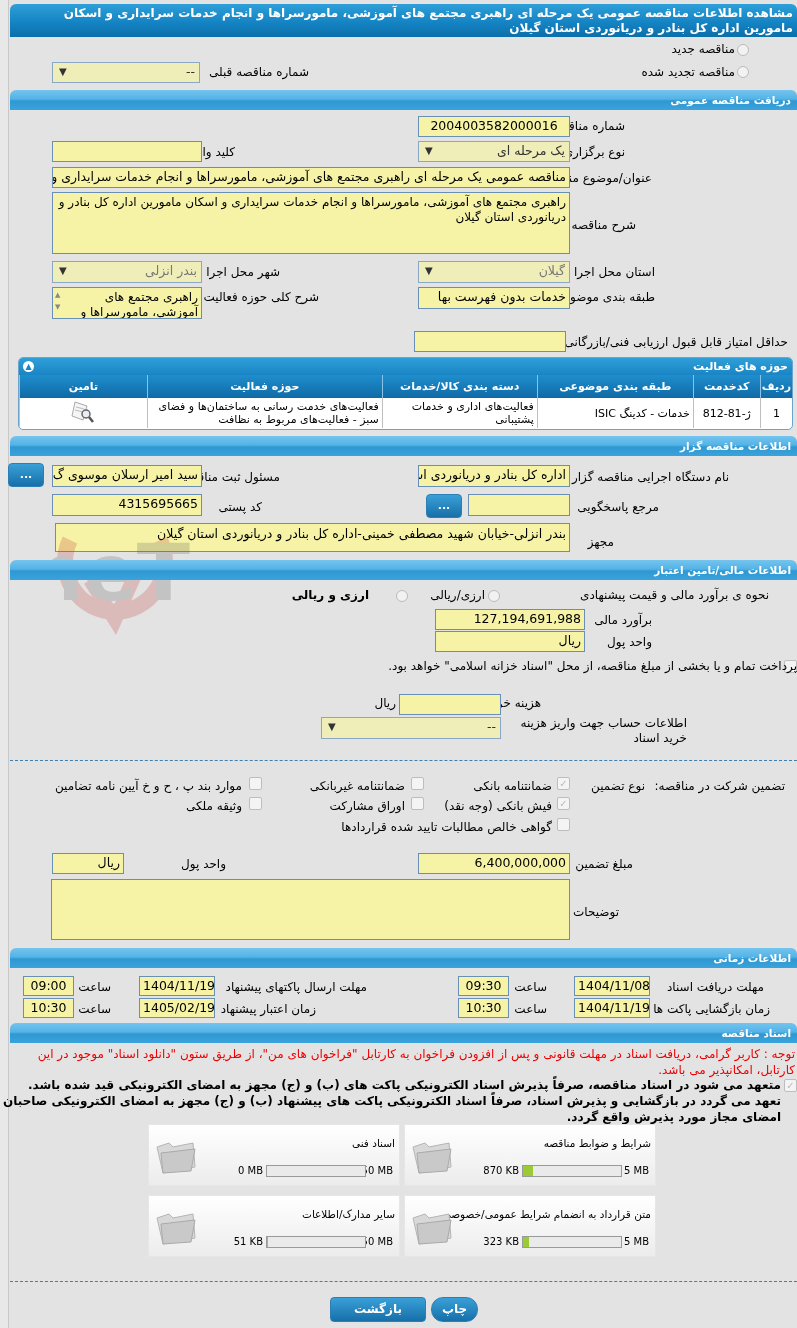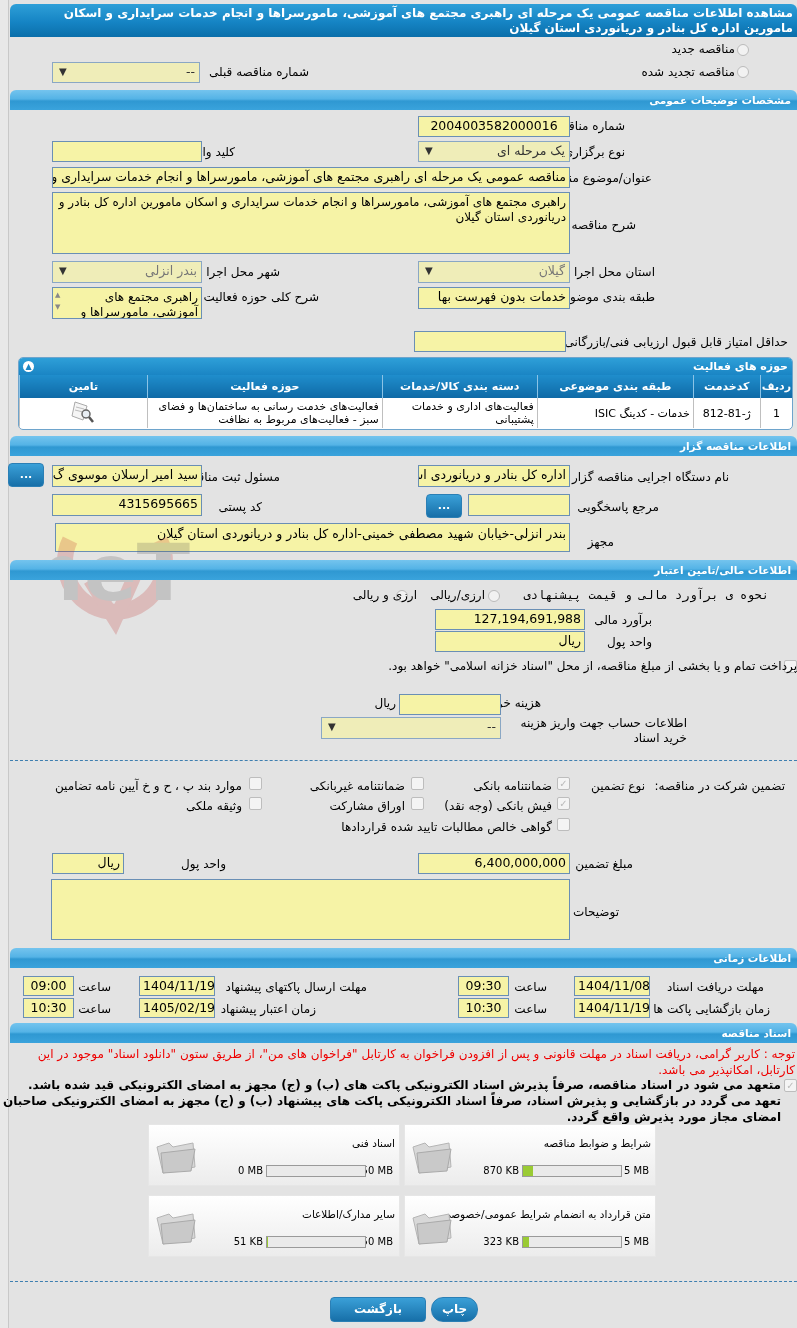--- a/index.html
+++ b/index.html
@@ -77,21 +77,21 @@
 <div class="radio" style="left:737px;top:44px;"></div>
 <div class="lbl" style="right:62px;top:42px;margin-left:28px;">مناقصه جدید</div>
 <div class="radio" style="left:737px;top:66px;"></div>
 <div class="lbl" style="right:62px;top:65px;">مناقصه تجدید شده</div>
 <div class="lbl" style="right:488px;top:65px;">شماره مناقصه قبلی</div>
 <div class="select" style="left:52px;top:62px;width:148px;height:21px;">
   <span>--</span>
   <span class="arrow">▼</span>
 </div>
 
-<div class="section-bar" style="top:90px;">مشخصات توضیحات عمومی</div>
+<div class="section-bar" style="top:90px;">دریافت مناقصه عمومی</div>
 
 <div class="lbl" style="right:172px;top:119px;">شماره مناقصه</div>
 <div class="field ltr center" style="left:418px;top:116px;width:152px;height:21px;">2004003582000016</div>
 
 <div class="lbl" style="right:172px;top:145px;">نوع برگزاری</div>
 <div class="select" style="left:418px;top:141px;width:152px;height:21px;">
   <span>یک مرحله ای</span>
   <span class="arrow">▼</span>
 </div>
 <div class="lbl" style="right:562px;top:145px;">کلید واژه</div>
@@ -180,25 +180,25 @@
 <div class="textarea" style="left:55px;top:523px;width:515px;height:29px;font-size:12.5px;">بندر انزلی-خیابان شهید مصطفی خمینی-اداره کل بنادر و دریانوردی استان گیلان</div>
 
 <svg class="watermark" viewBox="0 0 620 120">
   <path d="M20 20 A50 50 0 1 0 110 20" fill="none" stroke="#c0302c" stroke-width="16"></path>
   <path d="M40 60 L65 100 L85 55" fill="none" stroke="#c0302c" stroke-width="14"></path>
   <text x="140" y="80" font-family="DejaVu Sans, sans-serif" font-size="78" font-weight="bold" fill="#555">AriaTender.neT</text>
 </svg>
 
 <div class="section-bar" style="top:560px;">اطلاعات مالی/تامین اعتبار</div>
 
-<div class="lbl" style="right:28px;top:588px;font-family:Liberation Mono, monospace;">نحوه ی برآورد مالی و قیمت پیشنهادی</div>
+<div class="lbl" style="right:28px;top:588px;">نحوه ی برآورد مالی و قیمت پیشنهادی</div>
 <div class="radio" style="left:488px;top:590px;"></div>
 <div class="lbl" style="right:312px;top:588px;">ارزی/ریالی</div>
 <div class="radio" style="left:396px;top:590px;"></div>
-<div class="lbl" style="right:380px;top:588px;">ارزی و ریالی</div>
+<div class="lbl" style="right:428px;top:588px;font-weight:bold;">ارزی و ریالی</div>
 
 <div class="lbl" style="right:145px;top:613px;">برآورد مالی</div>
 <div class="field ltr" style="left:435px;top:609px;width:150px;height:21px;">127,194,691,988</div>
 <div class="lbl" style="right:145px;top:635px;">واحد پول</div>
 <div class="field" style="left:435px;top:631px;width:150px;height:21px;">ریال</div>
 
 <div class="chk" style="left:784px;top:660px;"></div>
 <div class="lbl" style="right:14px;top:658px;width:440px;white-space:normal;line-height:16px;right:0;">پرداخت تمام و یا بخشی از مبلغ مناقصه، از محل "اسناد خزانه اسلامی" خواهد بود.</div>
 
 <div class="lbl" style="right:256px;top:696px;">هزینه خرید اسناد</div>

